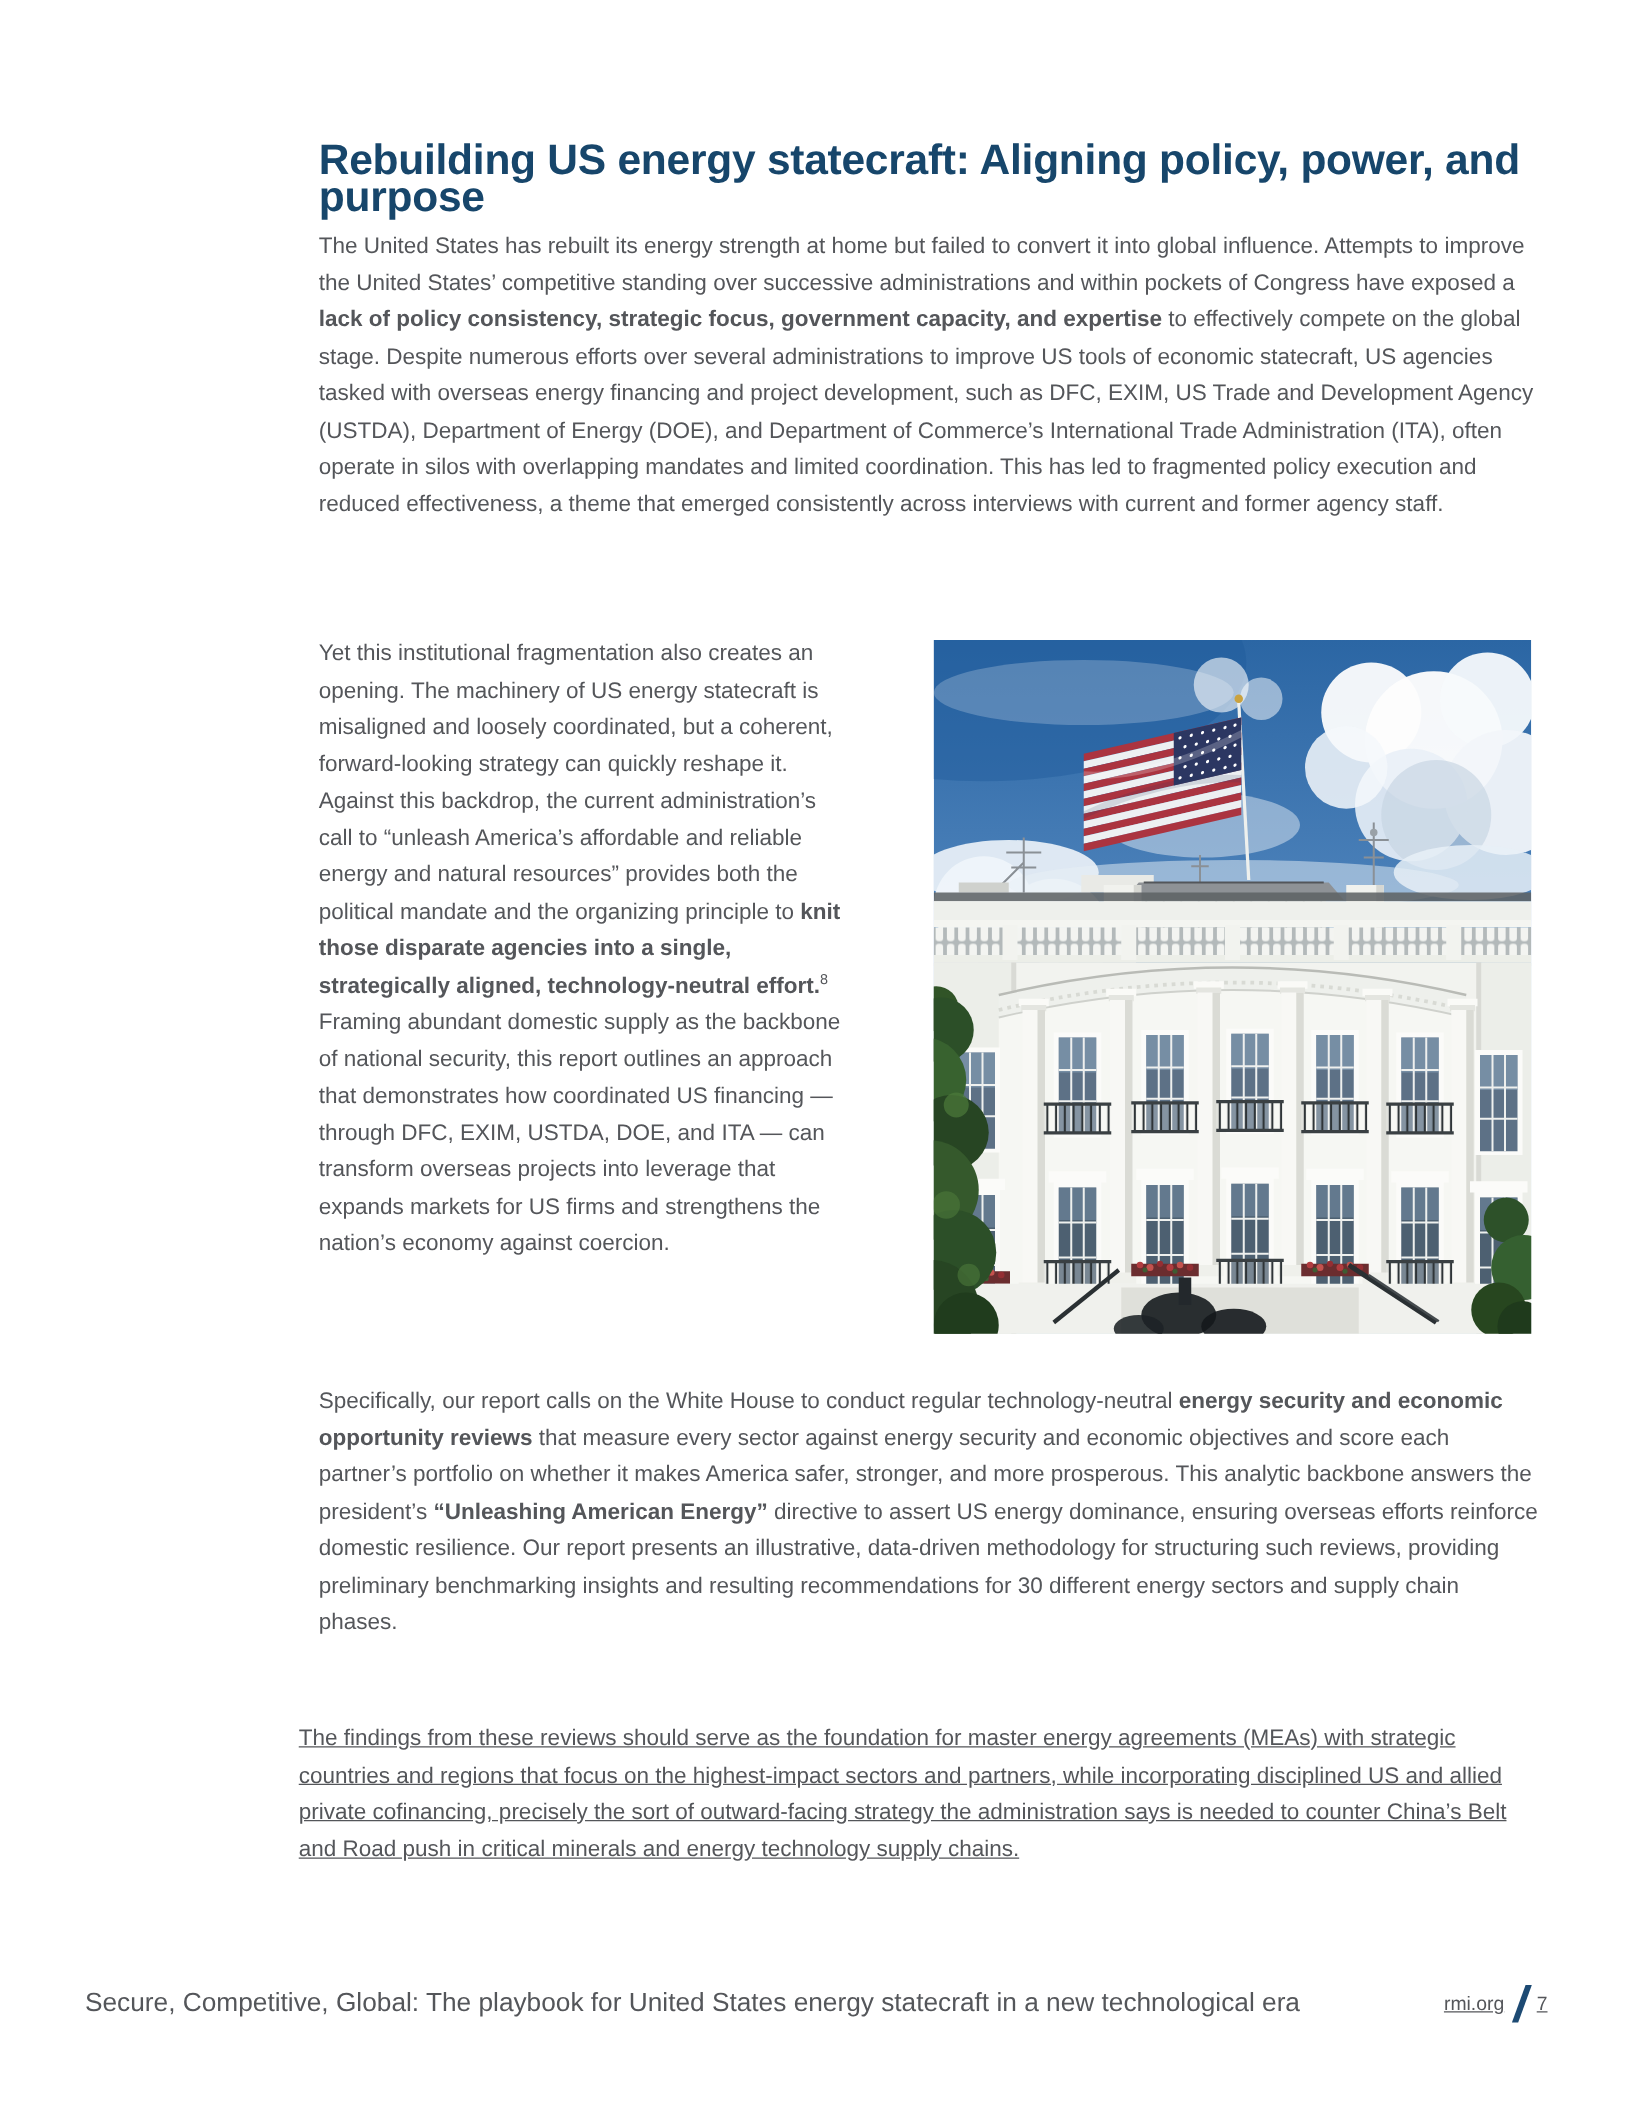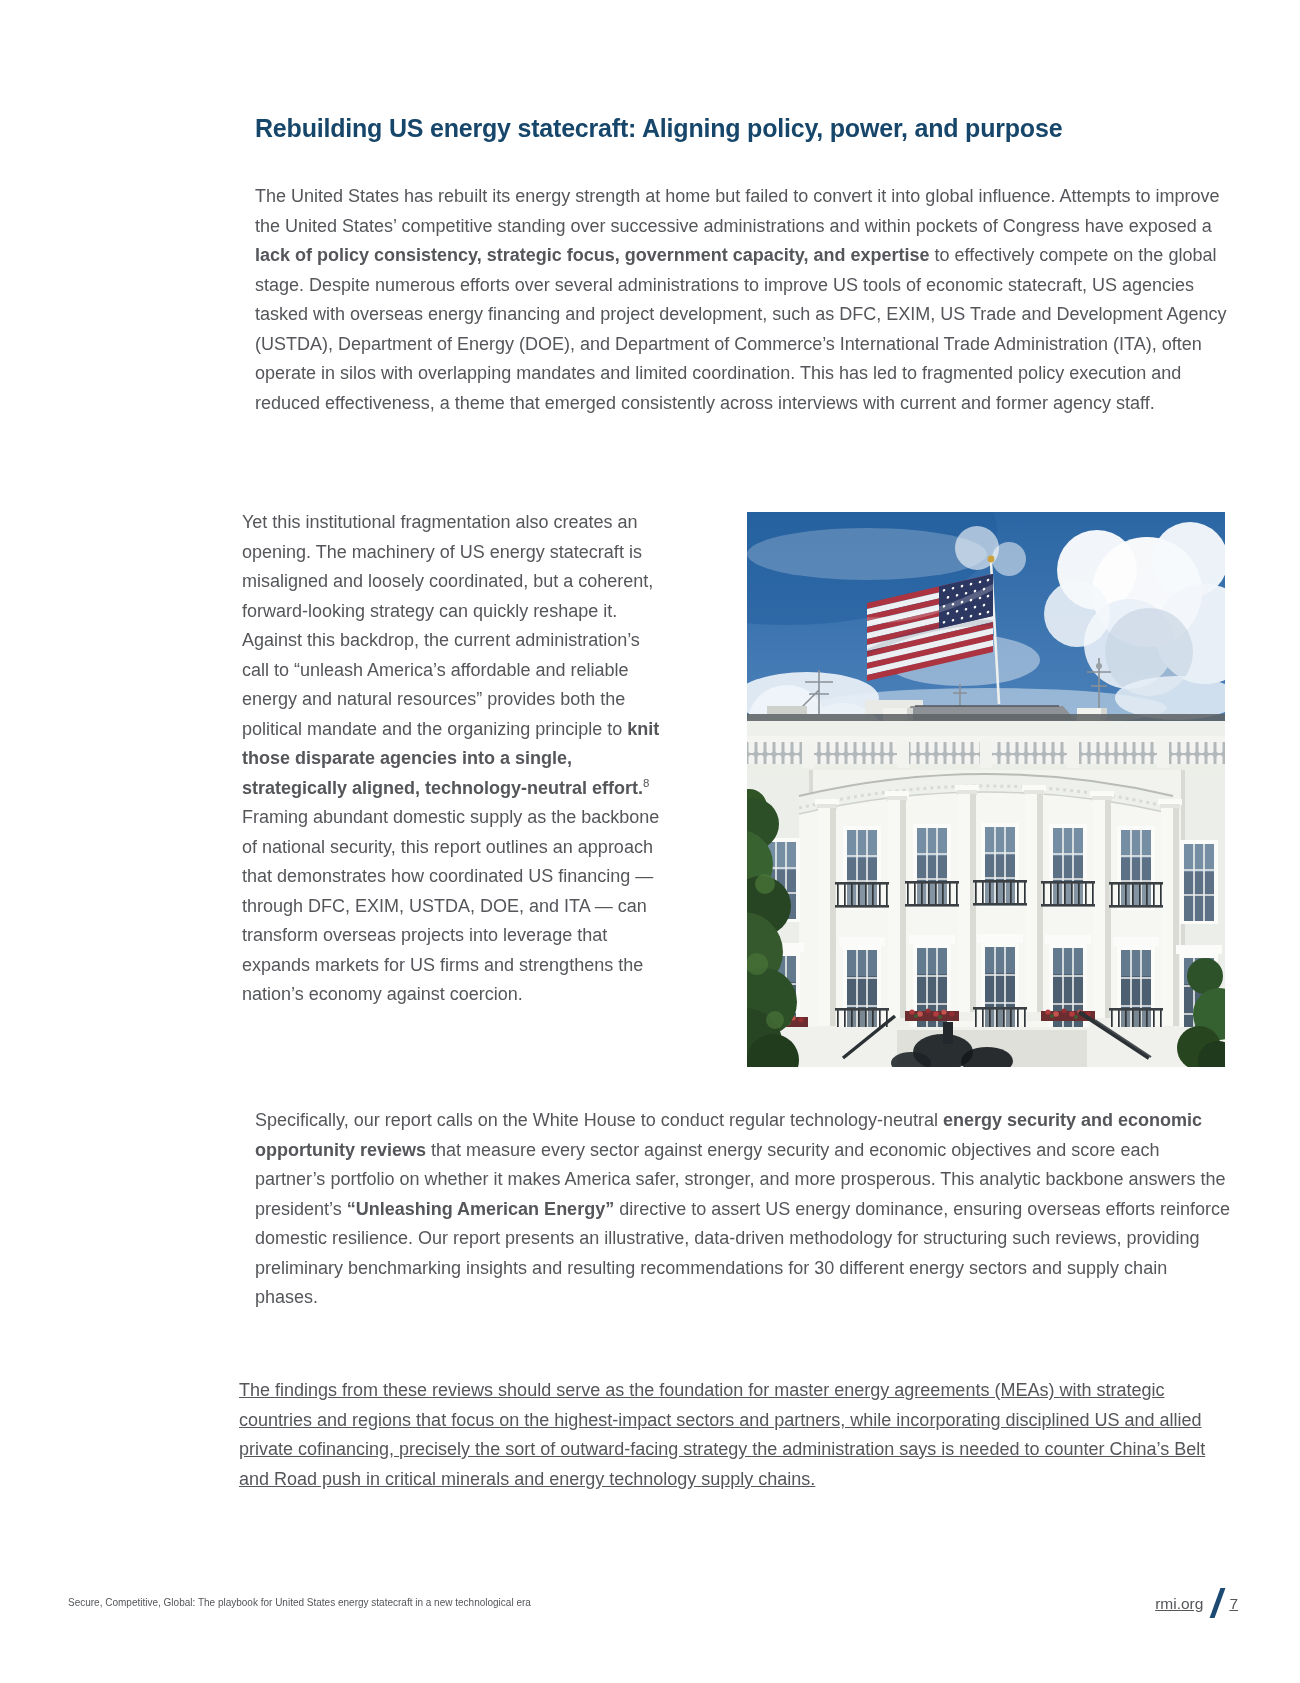--- a/index.html
+++ b/index.html
@@ -3,40 +3,40 @@
 <meta charset="utf-8">
 <style>
   html,body{margin:0;padding:0;background:#ffffff;}
   .page{
     position:relative;width:1300px;height:1683px;background:#ffffff;
     font-family:"Liberation Sans", sans-serif;overflow:hidden;
     --title-color:#17466b;--body-color:#54565a;--slash-color:#1d4a73;
   }
   .title{
     position:absolute;left:255px;top:113px;width:980px;margin:0;
-    font-size:25px;line-height:30px;font-weight:700;color:var(--title-color);
+    font-size:34px;line-height:30px;font-weight:700;color:var(--title-color);
     letter-spacing:-0.2px;
   }
   .body-par{
     position:absolute;margin:0;color:var(--body-color);
     font-size:18px;line-height:29.5px;font-weight:400;
   }
   .intro{left:255px;top:182px;width:978px;}
-  .colpar{left:242px;top:508px;width:420px;}
+  .colpar{left:255px;top:508px;width:420px;}
   .specifically{left:255px;top:1106px;width:978px;}
   .findings{left:239px;top:1376px;width:978px;text-decoration:underline;}
   .b{font-weight:700;text-align:right;}
   .body-par sup{font-size:11.5px;line-height:0;vertical-align:super;}
   .photo{
     position:absolute;left:747px;top:512px;width:478px;height:555px;margin:0;
     display:block;
   }
   .photo svg{display:block;width:478px;height:555px;}
   .footer-left{
-    position:absolute;left:68px;top:1593px;font-size:10px;line-height:20px;
+    position:absolute;left:68px;top:1593px;font-size:21px;line-height:20px;
     color:var(--body-color);
   }
   .footer-right{
     position:absolute;right:62px;top:1589px;display:flex;align-items:center;
     font-size:15.5px;color:var(--body-color);text-decoration:underline;
   }
   .footer-slash{
     display:inline-block;width:5px;height:30px;background:var(--slash-color);
     transform:skewX(-20deg);margin:0 9px 0 12px;position:relative;top:-1px;
   }

